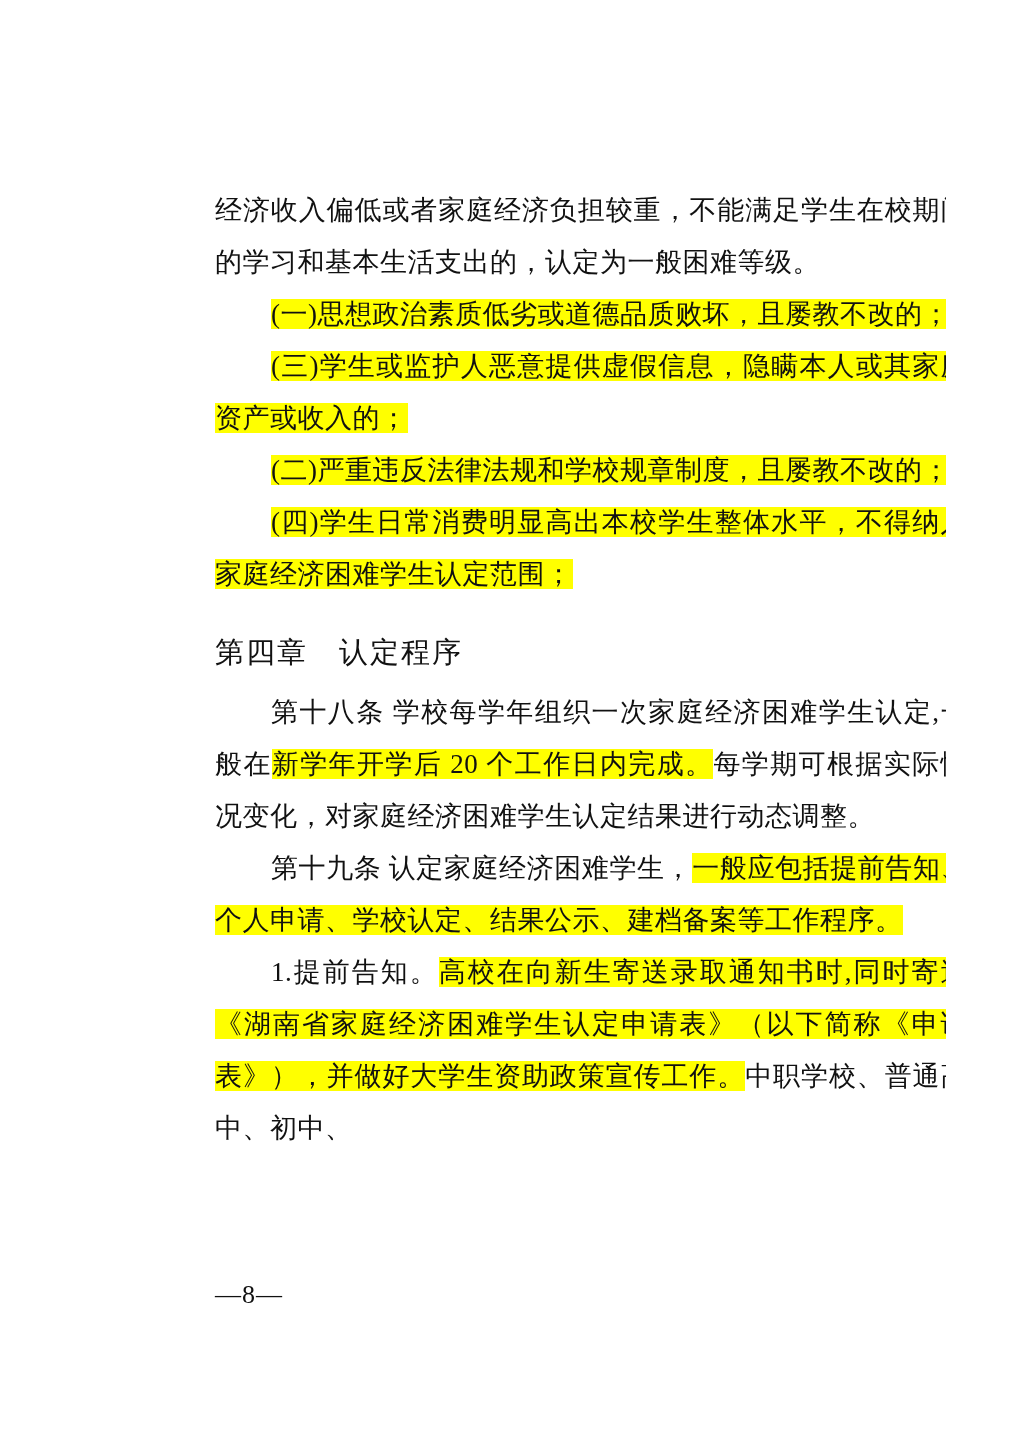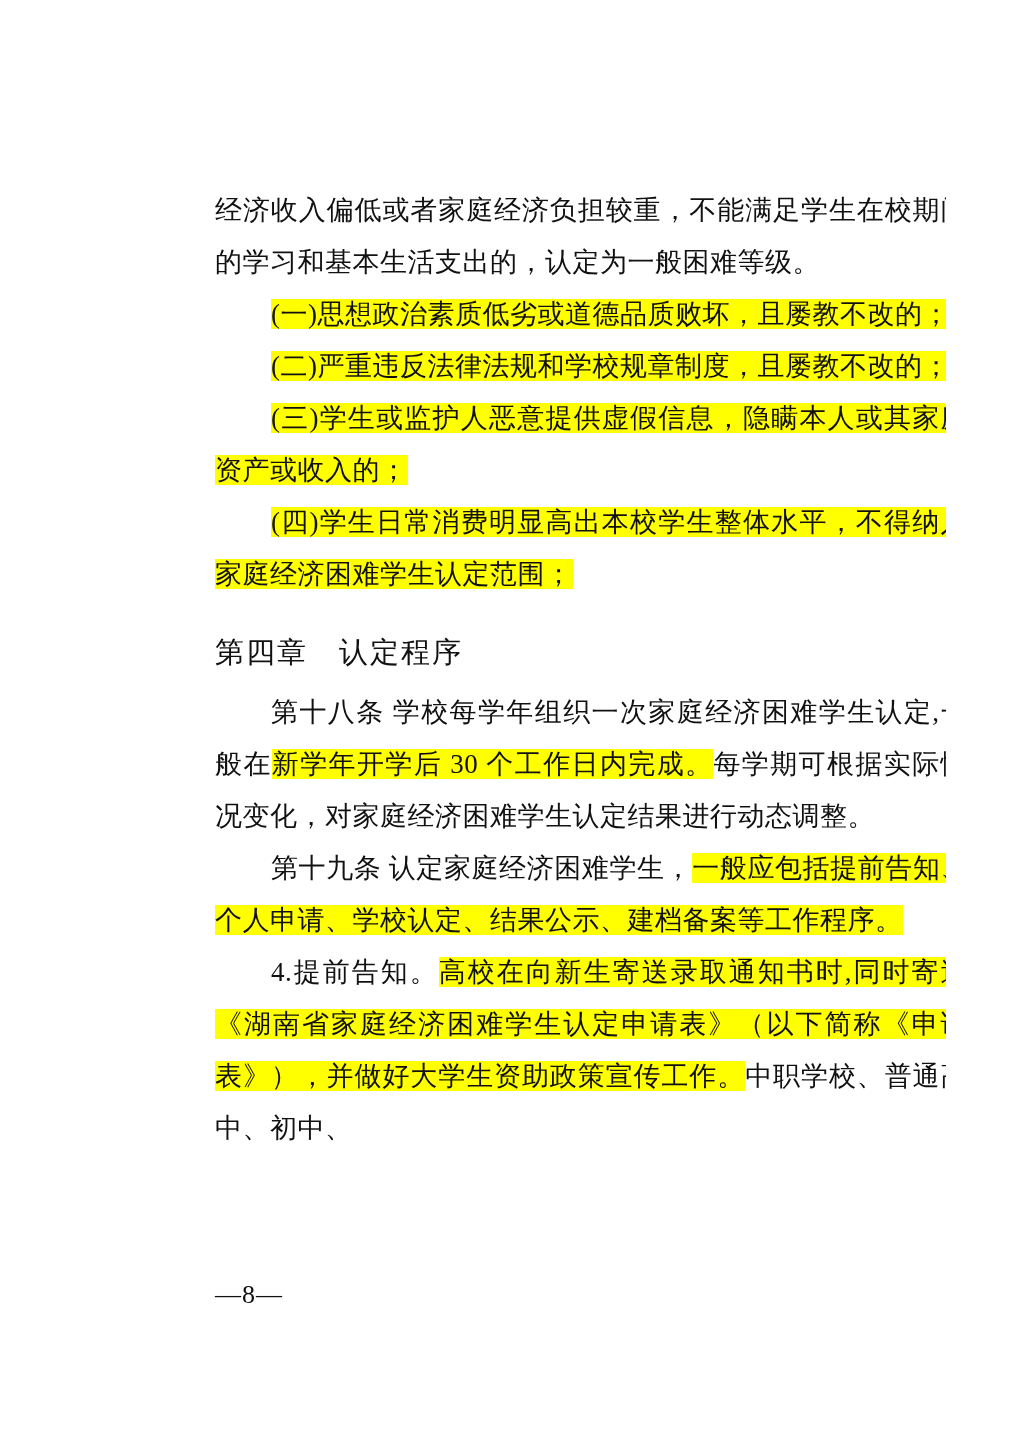--- a/index.html
+++ b/index.html
@@ -56,31 +56,31 @@
 <body>
 
 <main class="page">
   <div class="content">
 
     <p class="para"><span>经济收入偏低或者家庭经济负担较重，不能满足学生在校期间的学习和基本生活支出的，认定为一般困难等级。</span></p>
 
 
     <p class="para indent"><span class="hl">(一)思想政治素质低劣或道德品质败坏，且屡教不改的；</span></p>
 
+    <p class="para indent"><span class="hl">(三)学生或监护人恶意提供虚假信息，隐瞒本人或其家庭资产或收入的；</span></p>
+
     <p class="para indent"><span class="hl">(二)严重违反法律法规和学校规章制度，且屡教不改的；</span></p>
-
-    <p class="para indent"><span class="hl">(三)学生或监护人恶意提供虚假信息，隐瞒本人或其家庭资产或收入的；</span></p>
 
     <p class="para indent"><span class="hl">(四)学生日常消费明显高出本校学生整体水平，不得纳入家庭经济困难学生认定范围；</span></p>
 
 
     <h2 class="heading">第四章　认定程序</h2>
 
-    <p class="para indent"><span>第十八条 学校每学年组织一次家庭经济困难学生认定,一般在</span><span class="hl">新学年开学后 30 个工作日内完成。</span><span>每学期可根据实际情况变化，对家庭经济困难学生认定结果进行动态调整。</span></p>
+    <p class="para indent"><span>第十八条 学校每学年组织一次家庭经济困难学生认定,一般在</span><span class="hl">新学年开学后 20 个工作日内完成。</span><span>每学期可根据实际情况变化，对家庭经济困难学生认定结果进行动态调整。</span></p>
 
     <p class="para indent"><span>第十九条 认定家庭经济困难学生，</span><span class="hl">一般应包括提前告知、个人申请、学校认定、结果公示、建档备案等工作程序。</span></p>
 
-    <p class="para indent"><span>4.提前告知。</span><span class="hl">高校在向新生寄送录取通知书时,同时寄送《湖南省家庭经济困难学生认定申请表》（以下简称《申请表》），并做好大学生资助政策宣传工作。</span><span>中职学校、普通高中、初中、</span></p>
+    <p class="para indent"><span>1.提前告知。</span><span class="hl">高校在向新生寄送录取通知书时,同时寄送《湖南省家庭经济困难学生认定申请表》（以下简称《申请表》），并做好大学生资助政策宣传工作。</span><span>中职学校、普通高中、初中、</span></p>
 
   </div>
 
   <div class="footer">—8—</div>
 </main>
 
 </body></html>

